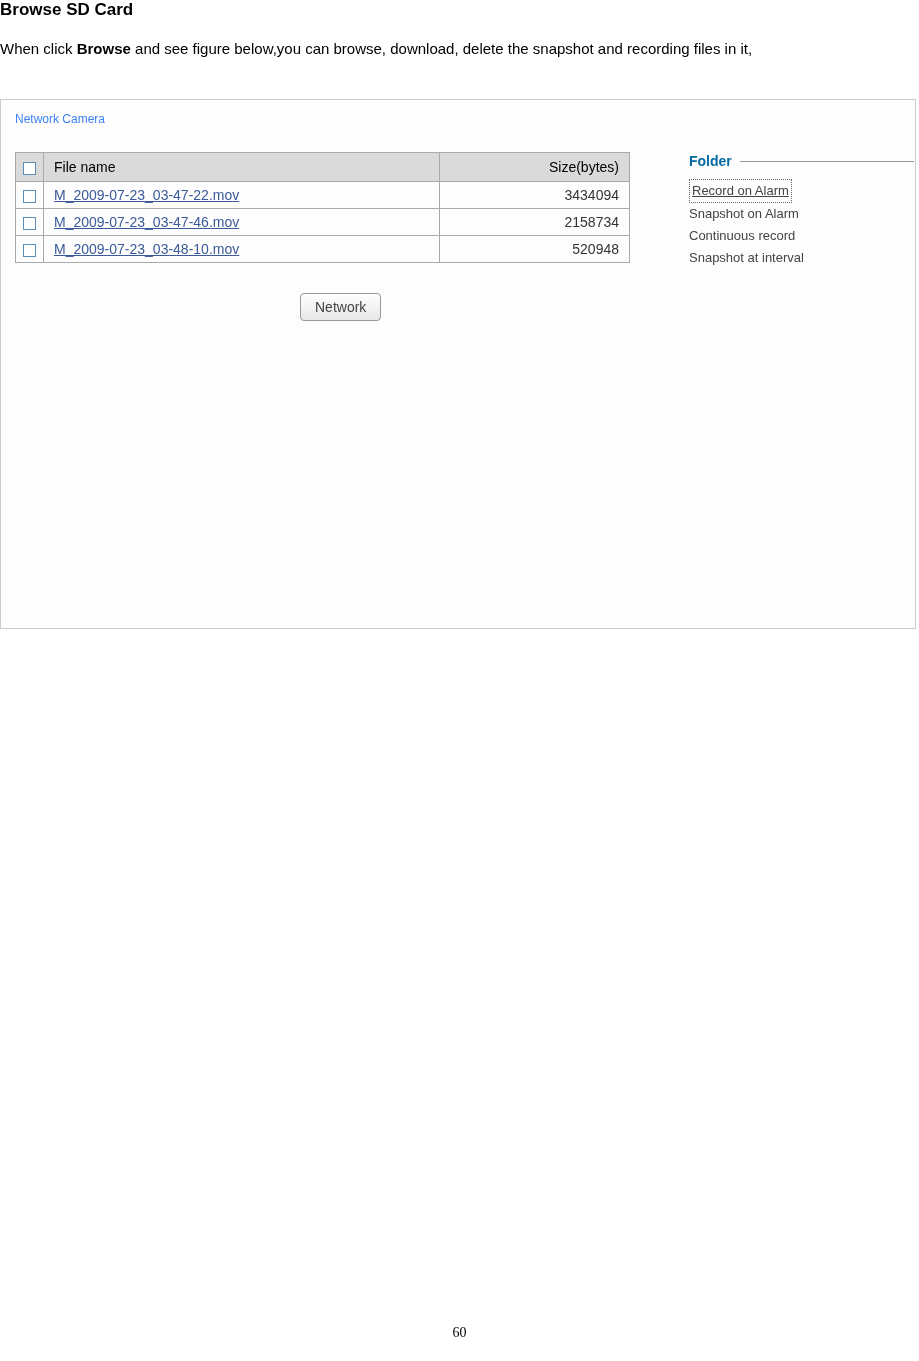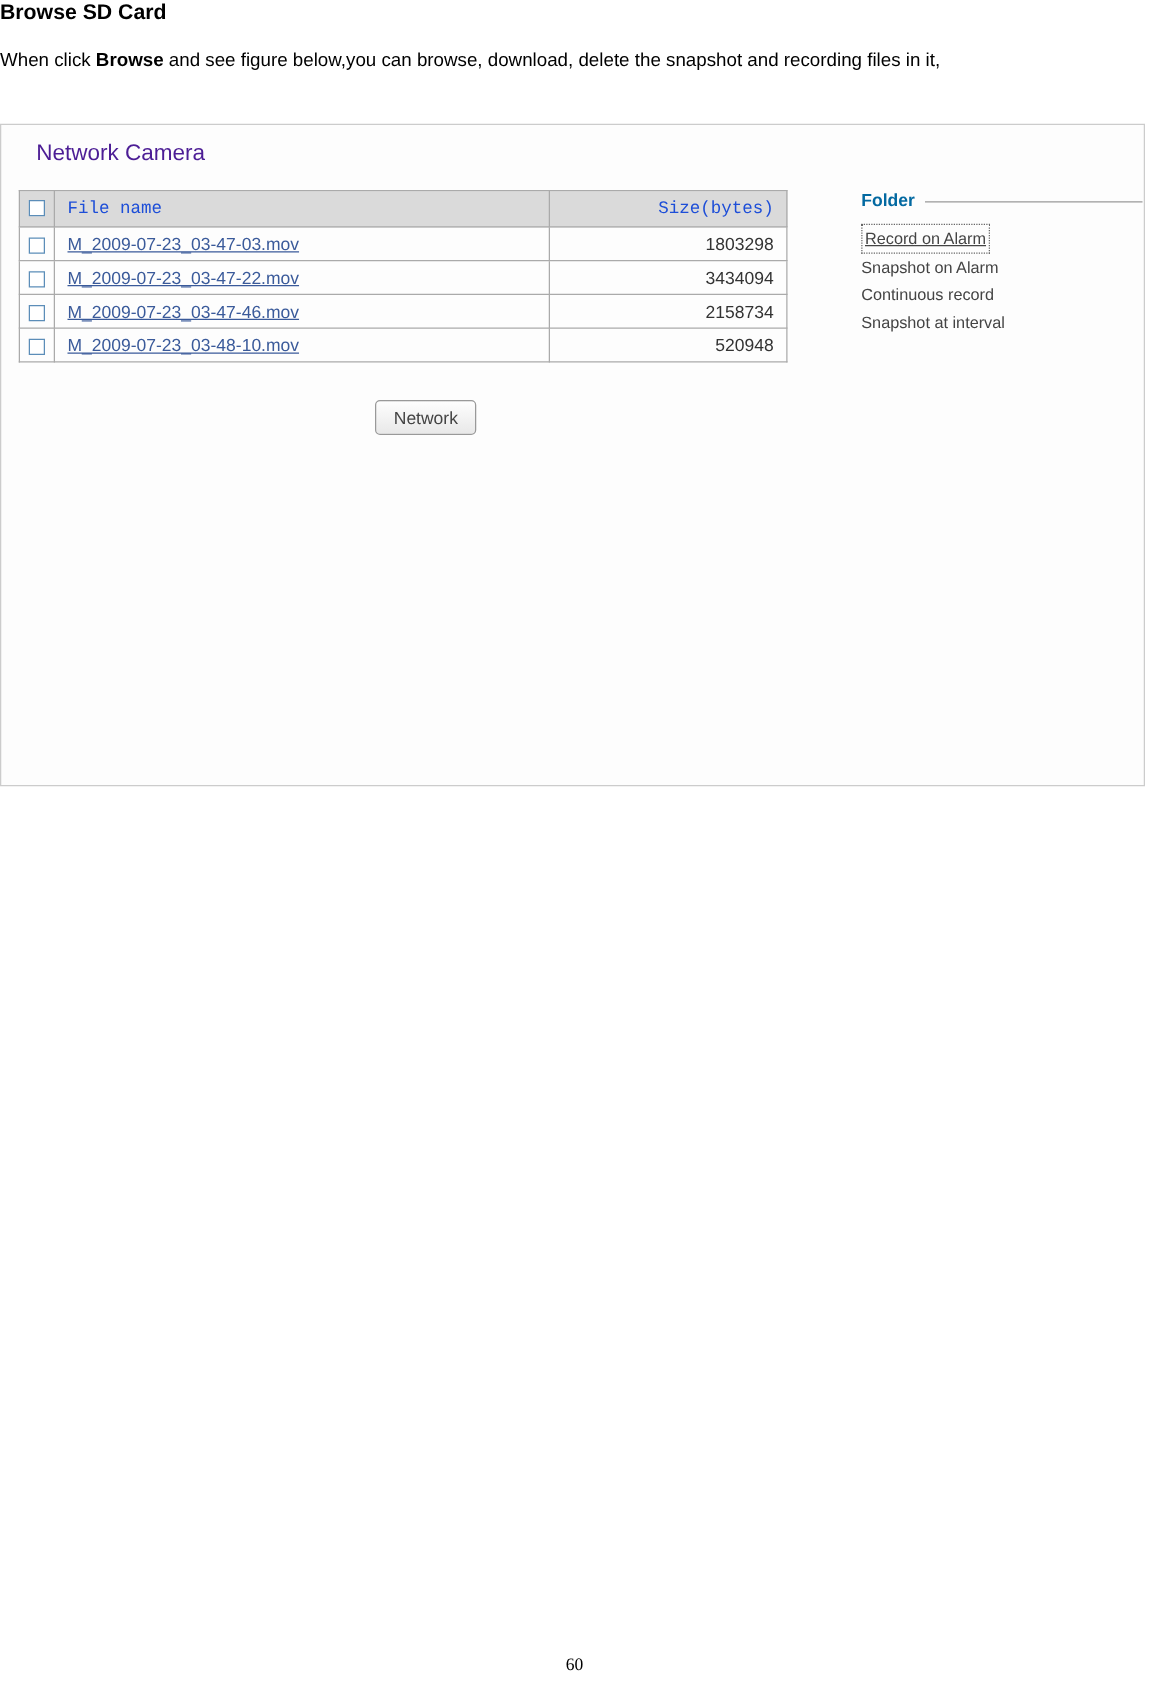--- a/index.html
+++ b/index.html
@@ -30,52 +30,52 @@
       font-weight: bold;
     }
     .screenshot-container {
       border: 1px solid #ccc;
       background: #fdfdfd;
       width: 916px;
       height: 530px;
       position: relative;
     }
     .app-title {
-      color: #4c1d95;
-      font-size: 18px;
+      color: #3b82f6;
+      font-size: 12px;
       font-family: Arial, sans-serif;
       position: absolute;
       top: 12px;
-      left: 28px;
+      left: 14px;
     }
     .main-panel {
       position: absolute;
       top: 52px;
       left: 14px;
       width: 660px;
     }
     .section-heading {
       color: #444;
       font-size: 14px;
       margin-bottom: 24px;
       font-family: Arial, sans-serif;
     }
     .file-table {
       width: 615px;
       border-collapse: collapse;
       font-size: 14px;
     }
     .file-table th {
       background: #dadada;
-      color: #1d4ed8;
+      color: #000000;
       font-weight: normal;
       text-align: left;
       padding: 6px 10px;
       border: 1px solid #aaa;
-      font-family: Liberation Mono, monospace;
+      font-family: Liberation Sans, sans-serif;
     }
     .file-table td {
       border: 1px solid #aaa;
       padding: 5px 10px;
       color: #333;
       font-family: Arial, sans-serif;
     }
     .file-table th.checkbox-col,
     .file-table td.checkbox-col {
       width: 28px;
@@ -184,25 +184,20 @@
 
     <table class="file-table">
       <thead>
         <tr>
           <th class="checkbox-col"><span class="checkbox"></span></th>
           <th>File name</th>
           <th class="size-col">Size(bytes)</th>
         </tr>
       </thead>
       <tbody>
-        <tr>
-          <td class="checkbox-col"><span class="checkbox"></span></td>
-          <td><a href="#" class="file-link">M_2009-07-23_03-47-03.mov</a></td>
-          <td class="size-col">1803298</td>
-        </tr>
         <tr>
           <td class="checkbox-col"><span class="checkbox"></span></td>
           <td><a href="#" class="file-link">M_2009-07-23_03-47-22.mov</a></td>
           <td class="size-col">3434094</td>
         </tr>
         <tr>
           <td class="checkbox-col"><span class="checkbox"></span></td>
           <td><a href="#" class="file-link">M_2009-07-23_03-47-46.mov</a></td>
           <td class="size-col">2158734</td>
         </tr>

